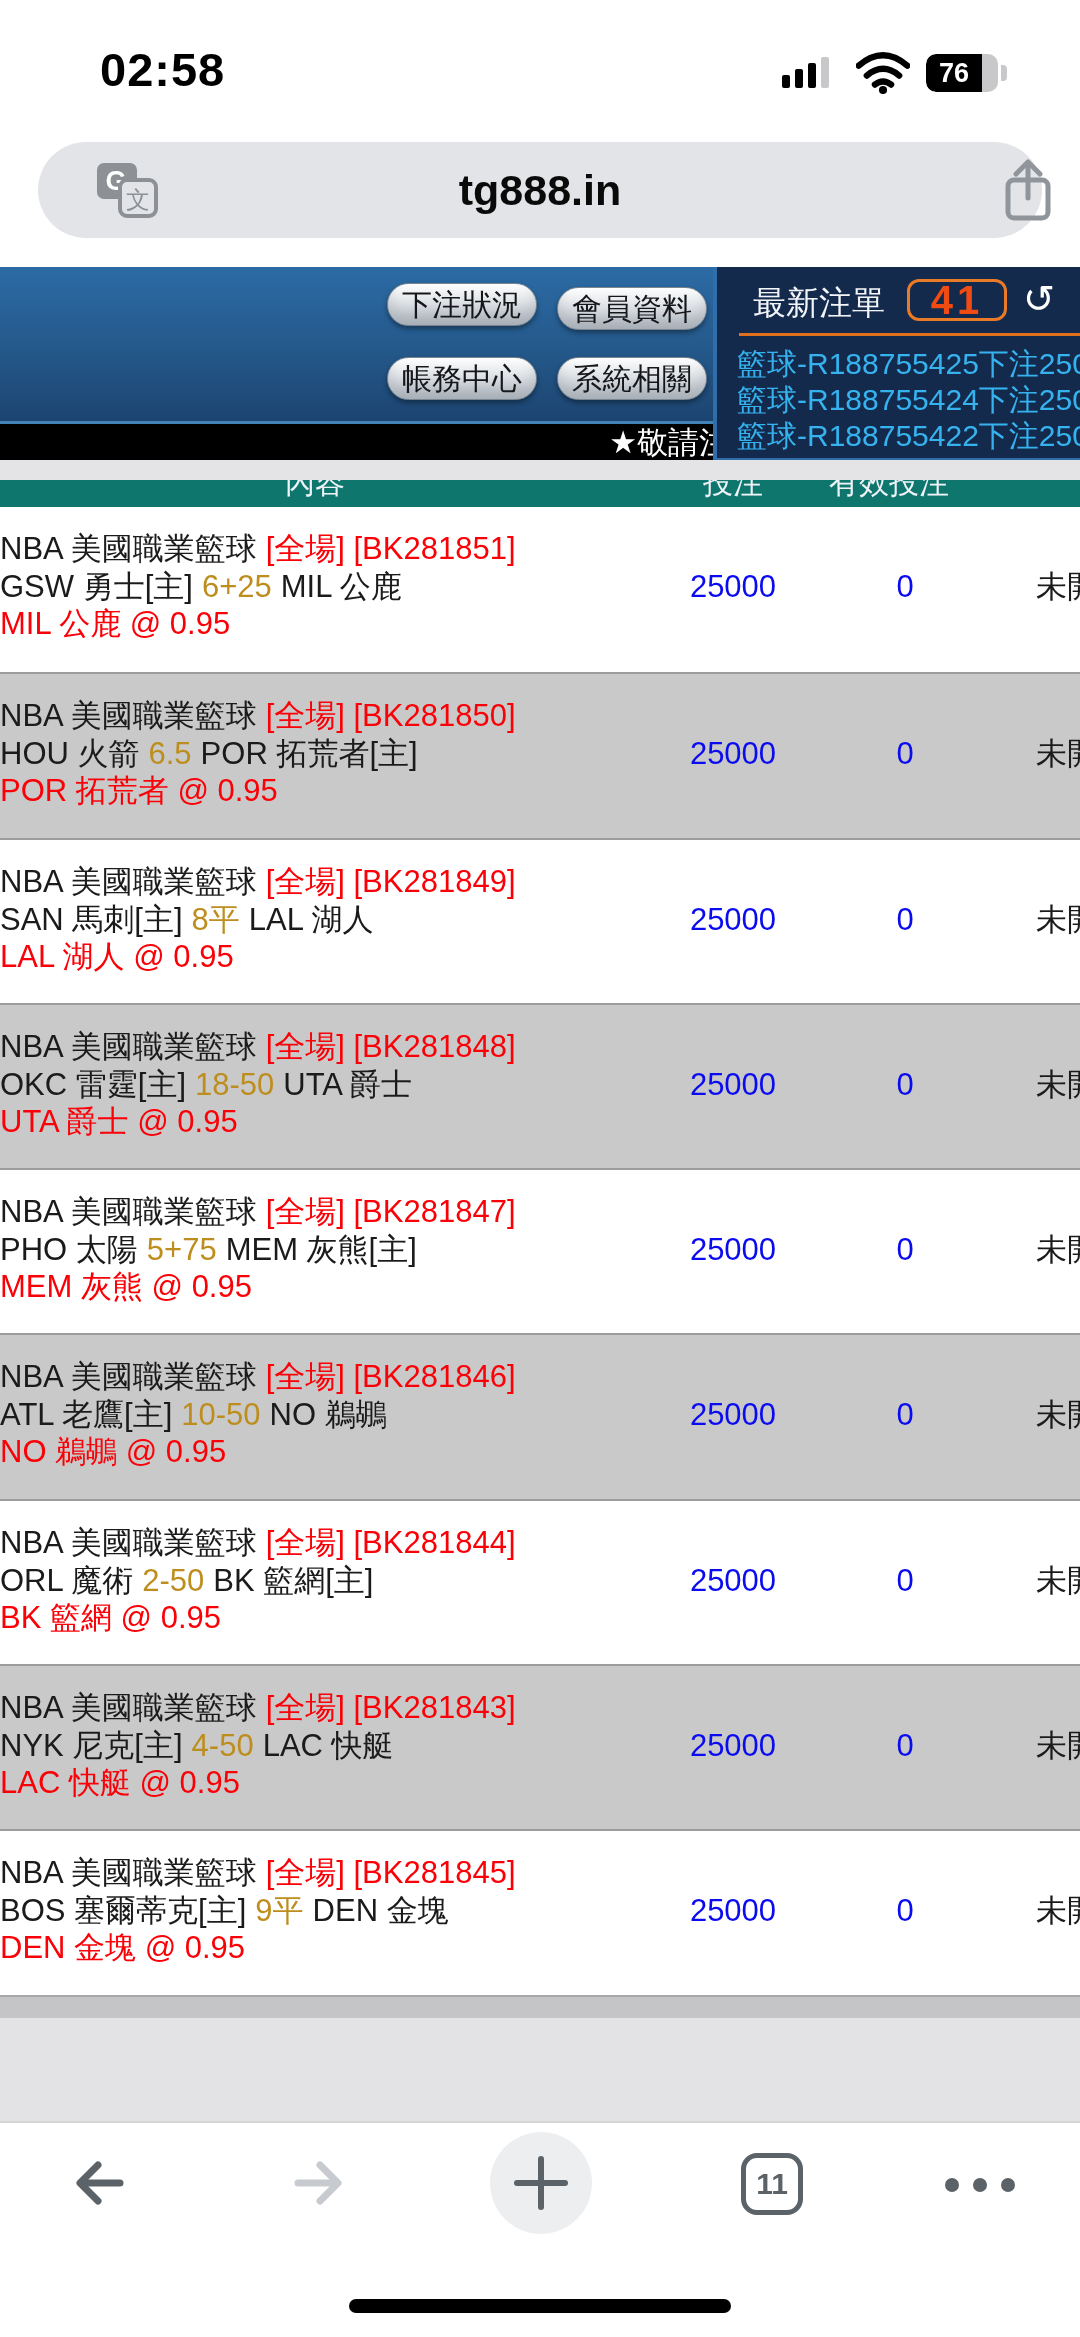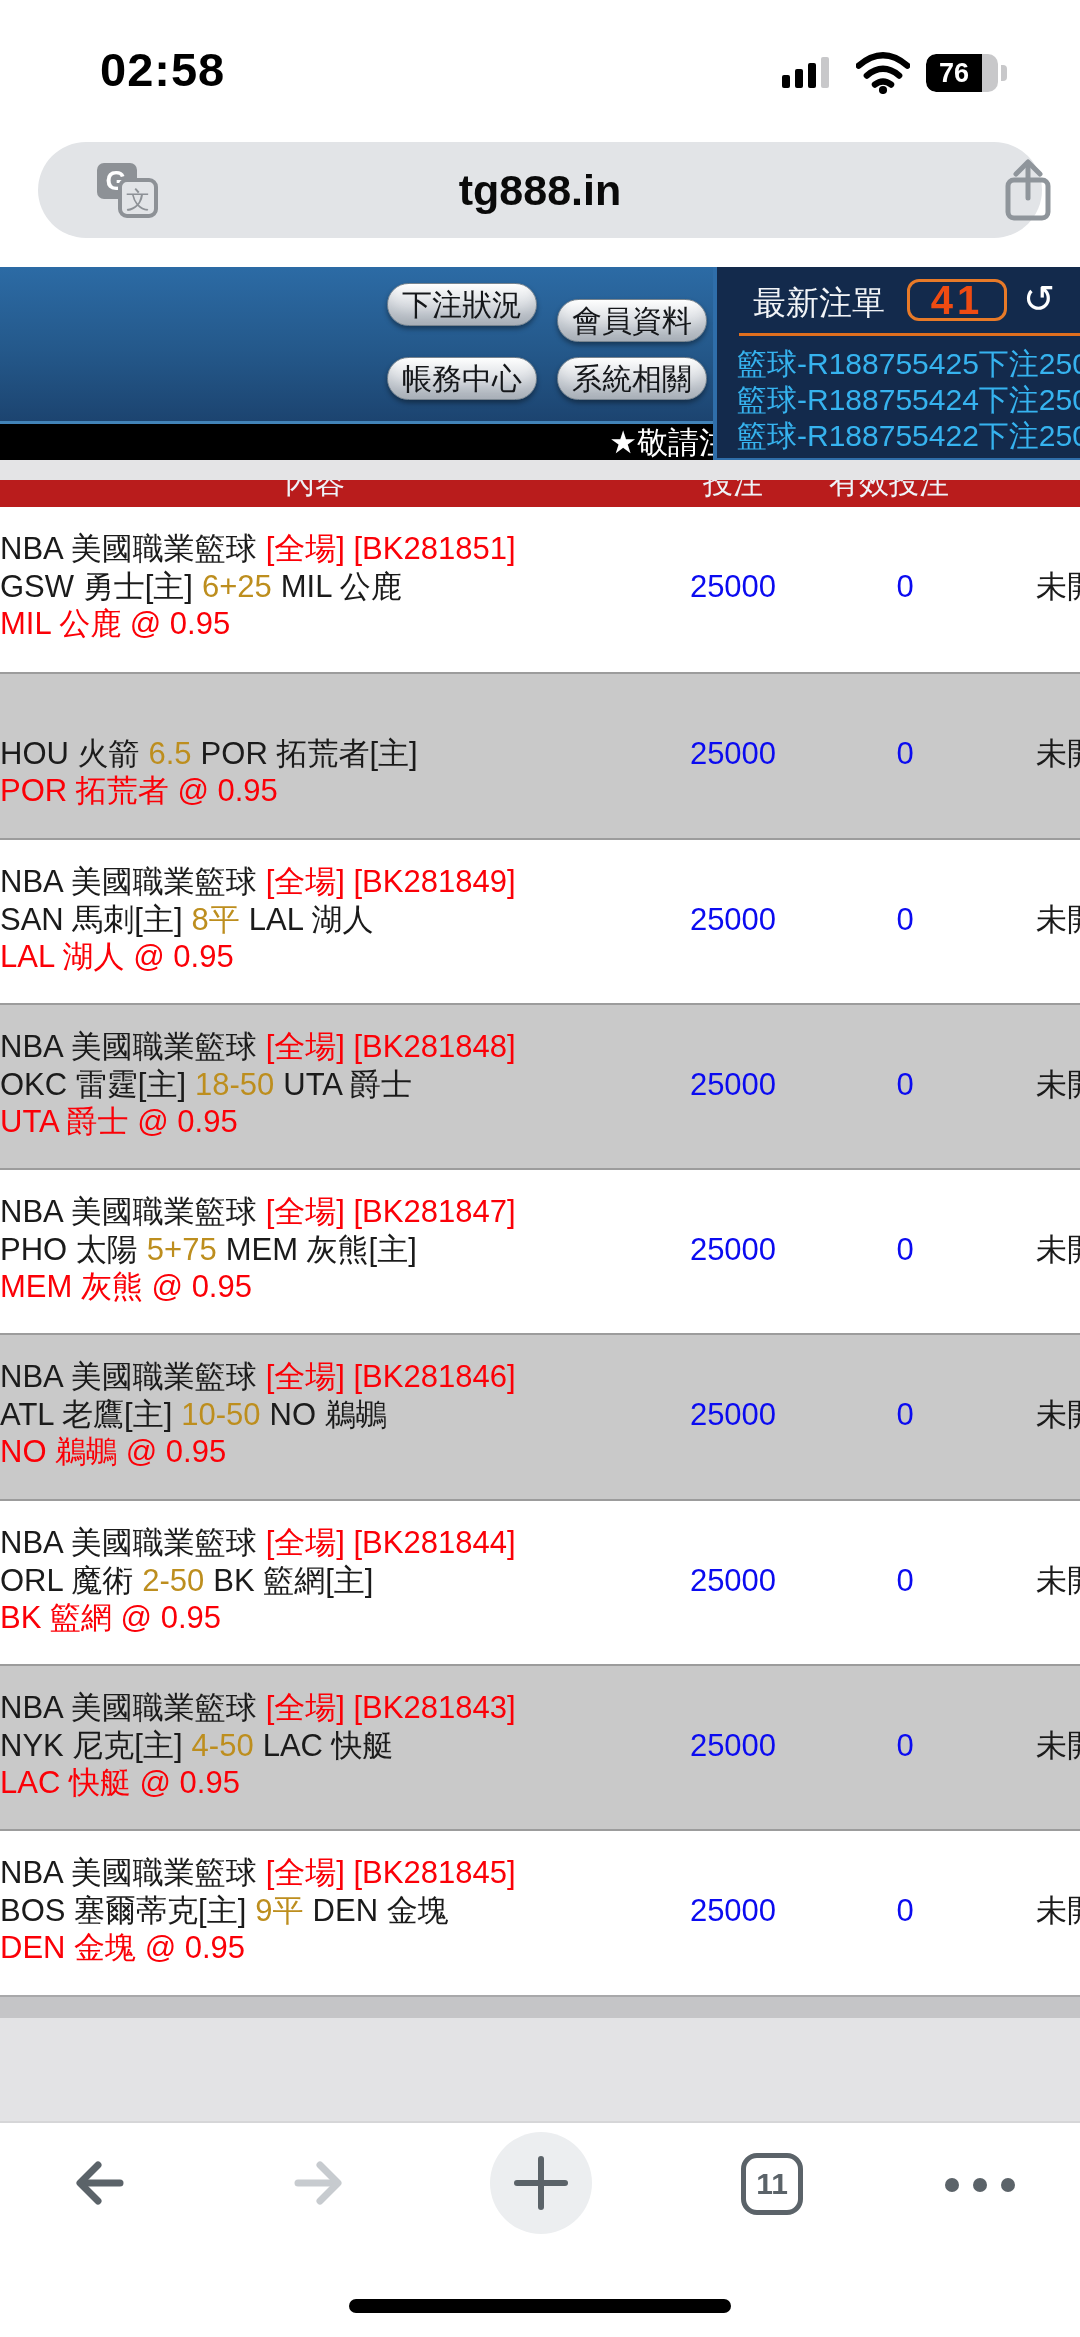--- a/index.html
+++ b/index.html
@@ -29,42 +29,42 @@
   .share-icon{position:absolute;left:962px;top:14px;}
 
   
   .site-header{position:absolute;left:0;top:267px;width:1080px;height:157px;
     background:linear-gradient(180deg,#2c6ba5 0%,#24588a 55%,#1c4470 100%);
     border-bottom:3px solid #4283b8;}
   .hdr-btn{position:absolute;width:150px;height:43px;border-radius:22px;border:1px solid #79858f;
     background:linear-gradient(180deg,#fefefe 0%,#dfe2e6 45%,#b9bec5 100%);
     box-shadow:0 3px 5px rgba(0,0,0,.38), inset 0 -12px 12px rgba(110,122,136,.22);
     font-size:30px;color:#15171a;text-align:center;line-height:41px;cursor:pointer;}
-  .b1{left:387px;top:16px;} .b2{left:557px;top:32px;}
+  .b1{left:387px;top:16px;} .b2{left:557px;top:20px;}
   .b3{left:387px;top:90px;} .b4{left:557px;top:90px;}
 
   
   .orders{position:absolute;left:713px;top:267px;width:367px;height:194px;background:#132a4c;
     border-left:4px solid #2f6eaa;border-bottom:3px solid #2f6eaa;overflow:hidden;}
   .orders .title{position:absolute;left:36px;top:14px;font-size:33px;color:#f2f4f7;}
   .orders .badge{position:absolute;left:190px;top:12px;width:100px;height:42px;border:3px solid #e87a28;
     border-radius:12px;color:#ef4b12;font-size:40px;font-weight:bold;text-align:center;line-height:37px;letter-spacing:4px;}
   .orders .refresh{position:absolute;left:306px;top:10px;font-size:38px;color:#ffffff;cursor:pointer;}
   .orders .divider{position:absolute;left:22px;top:66px;width:400px;height:3px;background:#e06f1e;}
   .orders .link{position:absolute;left:20px;height:36px;line-height:36px;font-size:30px;color:#36b3ef;white-space:nowrap;cursor:pointer;}
   .lk1{top:79px;} .lk2{top:115px;} .lk3{top:151px;}
 
   
   .marquee{position:absolute;left:0;top:424px;width:713px;height:38px;background:#000;overflow:hidden;}
   .marquee span{position:absolute;right:-48px;top:3px;font-size:31px;line-height:32px;color:#fff;white-space:nowrap;}
 
   .gap-strip{position:absolute;left:0;top:460px;width:1080px;height:20px;background:#e4e4e6;}
 
   
-  .thead{position:absolute;left:0;top:480px;width:1080px;height:27px;background:#b91c1c;overflow:hidden;}
+  .thead{position:absolute;left:0;top:480px;width:1080px;height:27px;background:#0f766e;overflow:hidden;}
   .thead span{position:absolute;top:-15px;font-size:30px;line-height:36px;color:#eef3f8;text-align:center;}
   .th-content{left:215px;width:200px;} .th-bet{left:653px;width:160px;}
   .th-valid{left:809px;width:160px;} .th-result{left:1048px;width:140px;text-align:left;}
 
   .rows{position:absolute;left:0;top:507px;width:1080px;}
   .bet-row{position:relative;width:1080px;height:165.3px;}
   .bet-row + .bet-row{border-top:2px solid #9c9c9c;}
   .row-white{background:#ffffff;} .row-gray{background:#c9c9c9;}
   .bet-row .line{position:absolute;left:0;width:654px;height:40px;line-height:40px;text-align:left;
     font-size:31px;color:#1b1b1b;white-space:nowrap;}
@@ -170,20 +170,23 @@
       </div>
       <div class="line l2">
         <span>GSW 勇士[主]</span><span class="handicap">6+25</span><span>MIL 公鹿</span>
       </div>
       <div class="line l3">MIL 公鹿 @ 0.95</div>
       <span class="bet">25000</span>
       <span class="valid">0</span>
       <span class="result">未開賽</span>
     </div>
       <div class="bet-row row-gray">
+      <div class="line l1">
+        <span>NBA 美國職業籃球</span><span class="tag">[全場] [BK281850]</span>
+      </div>
       <div class="line l2">
         <span>HOU 火箭</span><span class="handicap">6.5</span><span>POR 拓荒者[主]</span>
       </div>
       <div class="line l3">POR 拓荒者 @ 0.95</div>
       <span class="bet">25000</span>
       <span class="valid">0</span>
       <span class="result">未開賽</span>
     </div>
       <div class="bet-row row-white">
       <div class="line l1">

